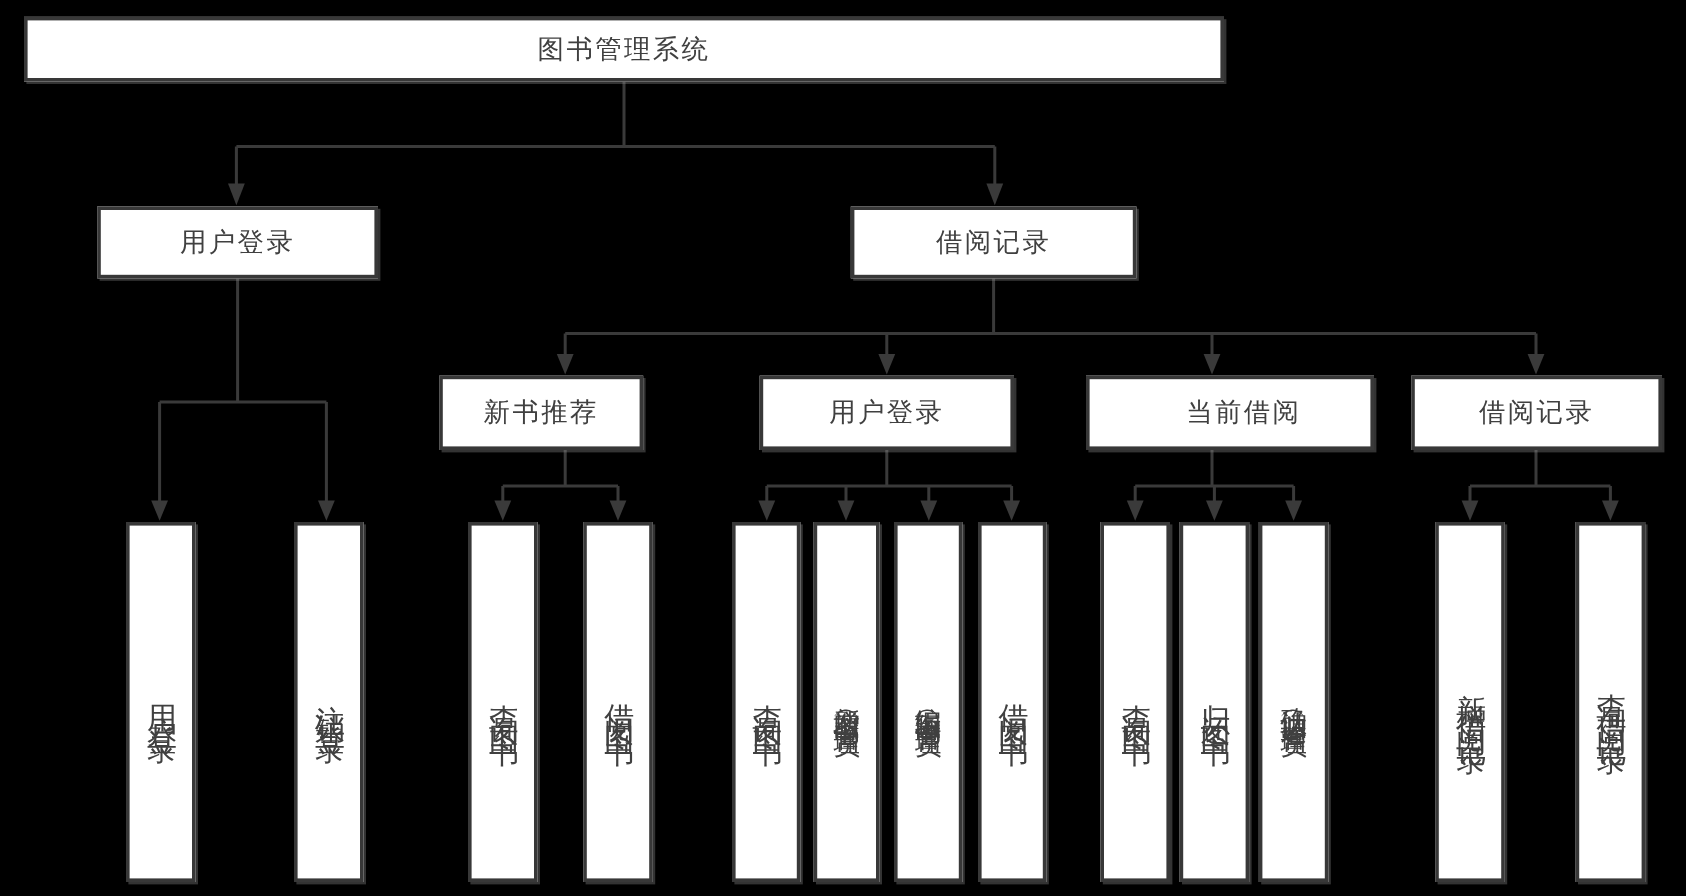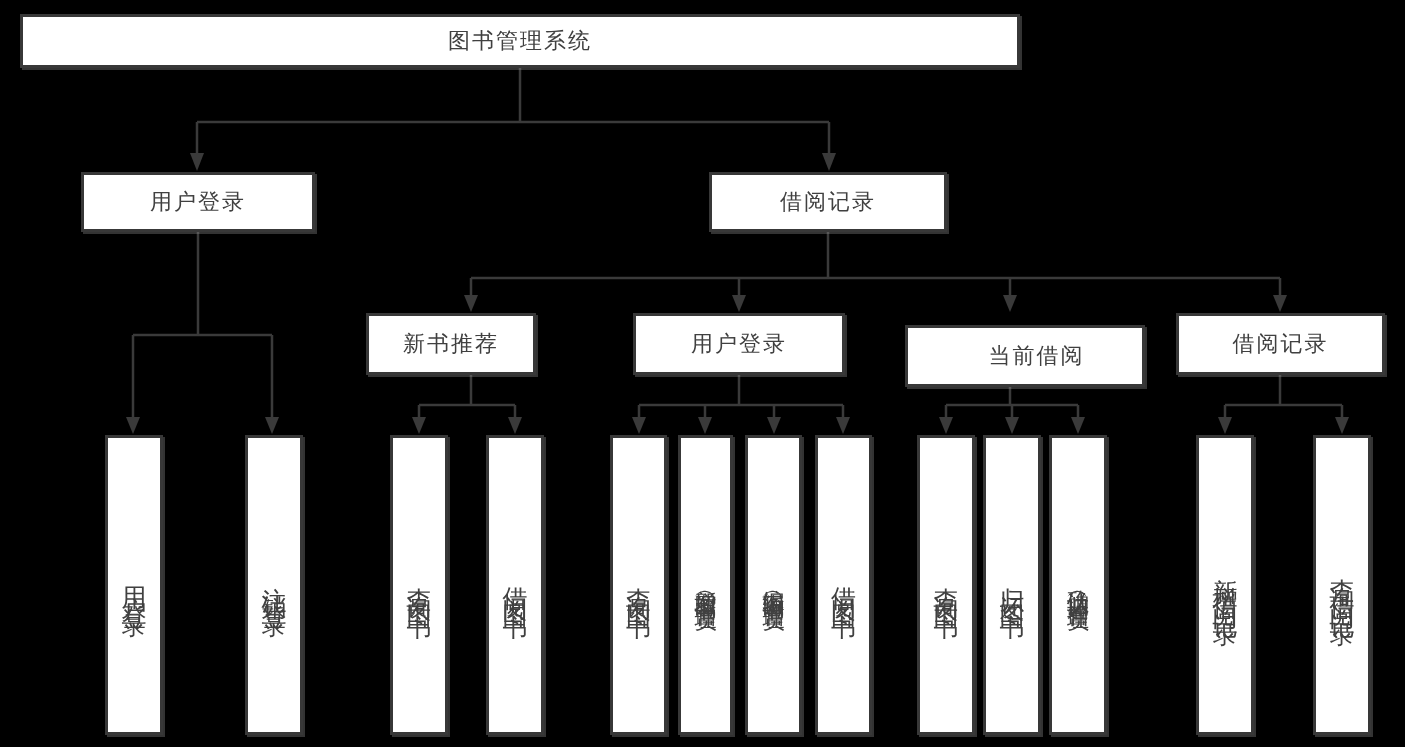--- a/index.html
+++ b/index.html
@@ -30,21 +30,21 @@
     justify-content: center;
     text-align: center;
     color: #404040;
   }
   .hnode { font-size: 22px; letter-spacing: 2px; }
   .root-node    { left: 20px;   top: 14px;  width: 1000px; height: 54px; }
   .n-user-login { left: 81px;   top: 172px; width: 234px;  height: 60px; }
   .n-book-mgmt  { left: 709px;  top: 172px; width: 238px;  height: 60px; }
   .n-new-rec    { left: 366px;  top: 313px; width: 170px;  height: 62px; }
   .n-borrowing  { left: 633px;  top: 313px; width: 212px;  height: 62px; }
-  .n-current    { left: 905px;  top: 325px; width: 240px;  height: 62px; padding-left: 23px; }
+  .n-current    { left: 905px;  top: 313px; width: 240px;  height: 62px; padding-left: 23px; }
   .n-records    { left: 1176px; top: 313px; width: 209px;  height: 62px; }
 
   .leaf {
     top: 435px;
     height: 300px;
     width: 58px;
   }
   .vtext {
     writing-mode: vertical-rl;
     font-size: 25px;

